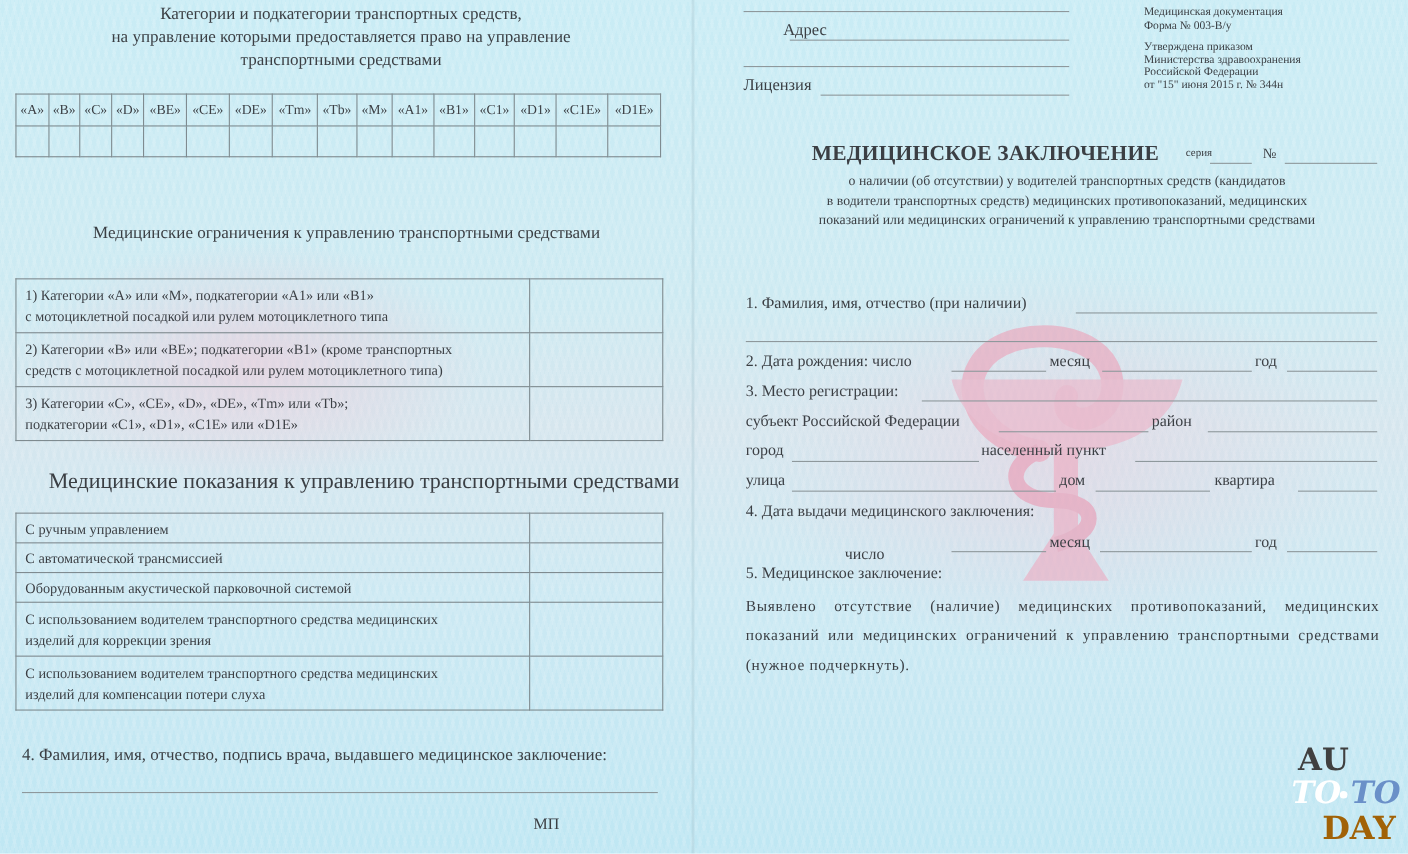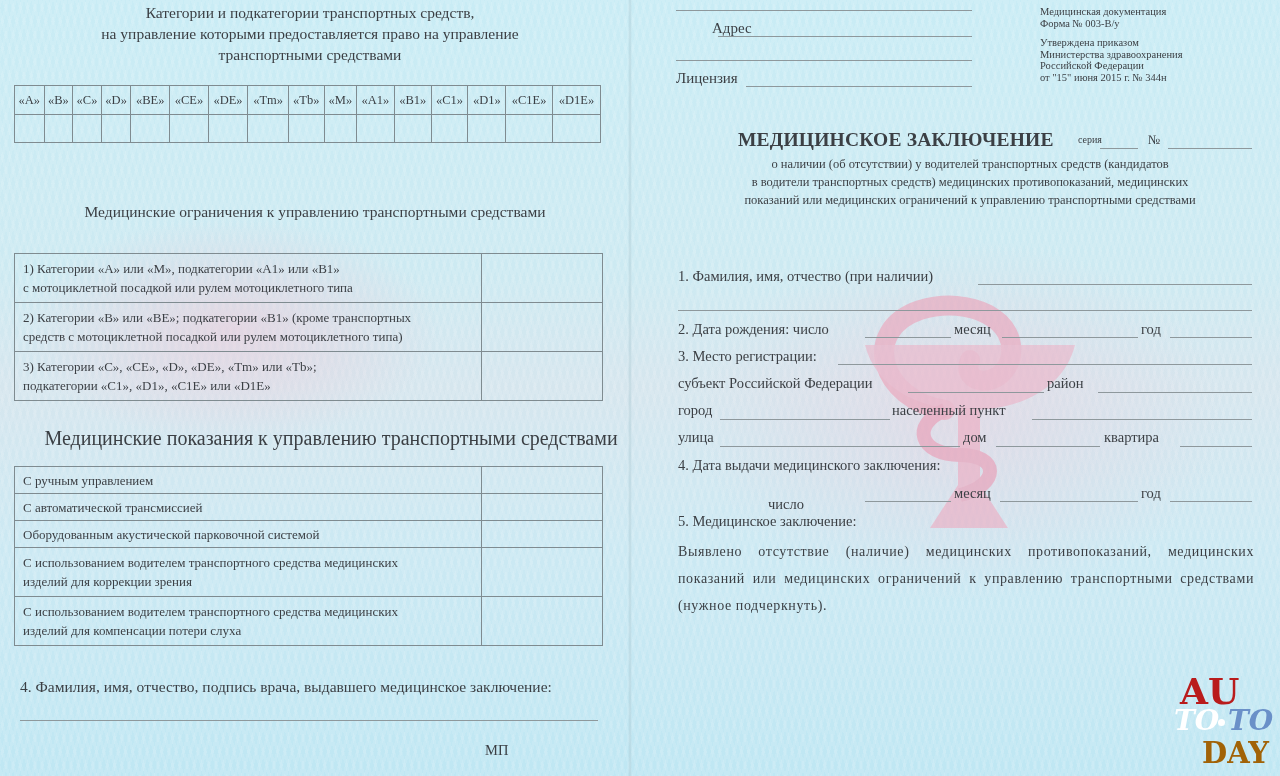--- a/index.html
+++ b/index.html
@@ -55,21 +55,21 @@
   .main-title { position:absolute; left:738px; top:129px; font-size:19.5px; font-weight:bold; letter-spacing:0.2px; }
   .series { position:absolute; left:1078px; top:134px; font-size:10px; }
   .no { position:absolute; left:1148px; top:132px; font-size:13px; }
   .subtitle { position:absolute; left:660px; width:620px; top:155px; font-size:12.5px; line-height:18px; text-align:center; }
   .f { position:absolute; font-size:14.5px; white-space:nowrap; }
   .conclusion { position:absolute; left:678px; width:576px; top:538px; font-size:14px; line-height:27px; text-align:justify; letter-spacing:0.6px; }
 
   .caduceus { position:absolute; left:850px; top:290px; width:230px; height:240px; opacity:0.55; pointer-events:none; }
 
   .logo { position:absolute; left:1172px; top:676px; width:108px; height:100px; font-family:"DejaVu Serif", serif; font-weight:bold; line-height:30px; }
-  .logo .au { position:absolute; left:8px; top:0; font-size:36px; color:#b91c1c; }
+  .logo .au { position:absolute; left:8px; top:0; font-size:28px; color:#404040; }
   .logo .to1 { position:absolute; left:2px; top:30px; font-size:28px; color:#ffffff; font-style:italic; }
   .logo .dot { position:absolute; left:46px; top:43px; width:7px; height:7px; border-radius:50%; background:#ffffff; }
   .logo .to2 { position:absolute; left:56px; top:30px; font-size:28px; color:#6a90c8; font-style:italic; }
   .logo .day { position:absolute; left:30px; top:62px; font-size:29px; color:#a16207; }
 </style>
 </head>
 <body>
 
 <div class="fold"></div>
 

